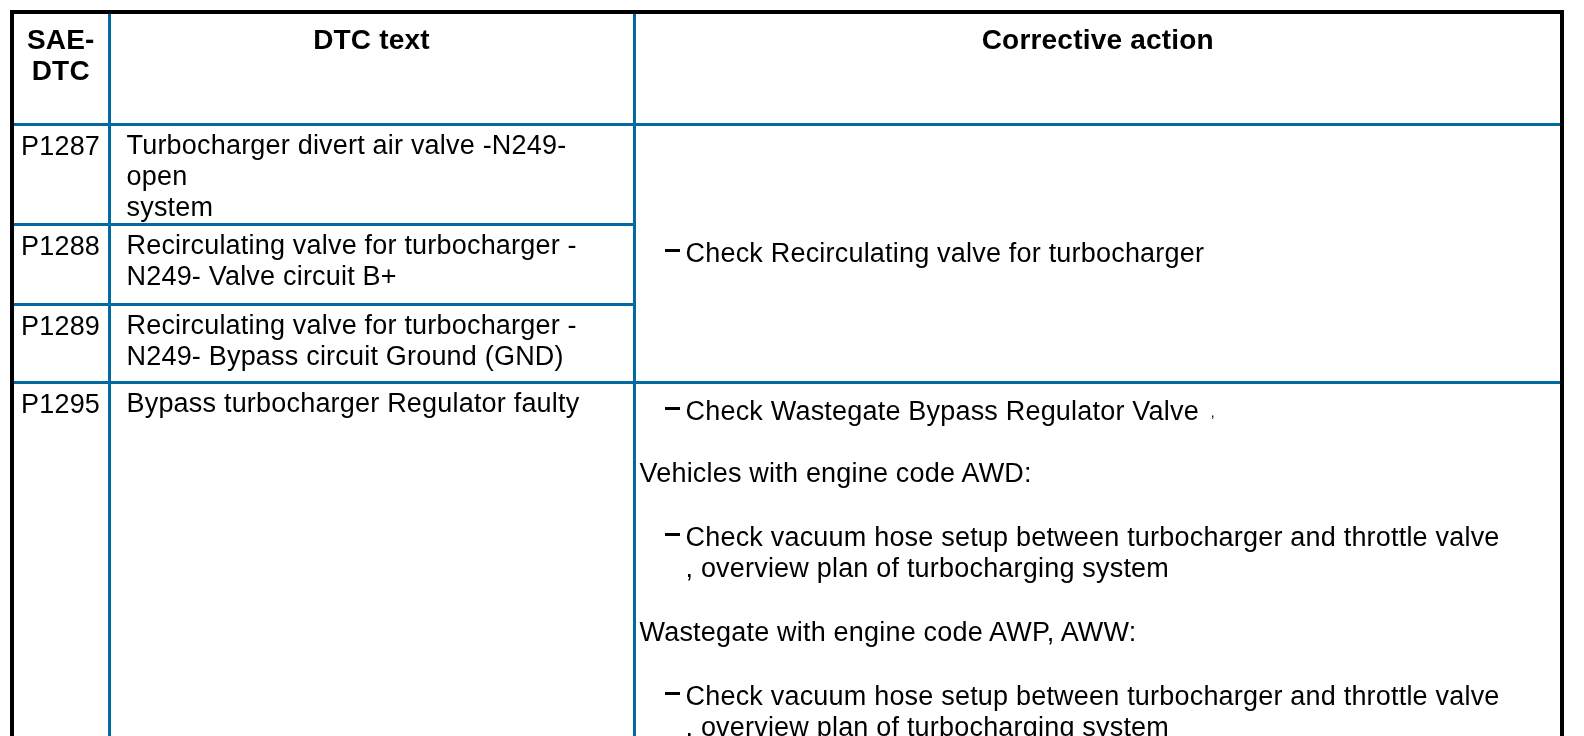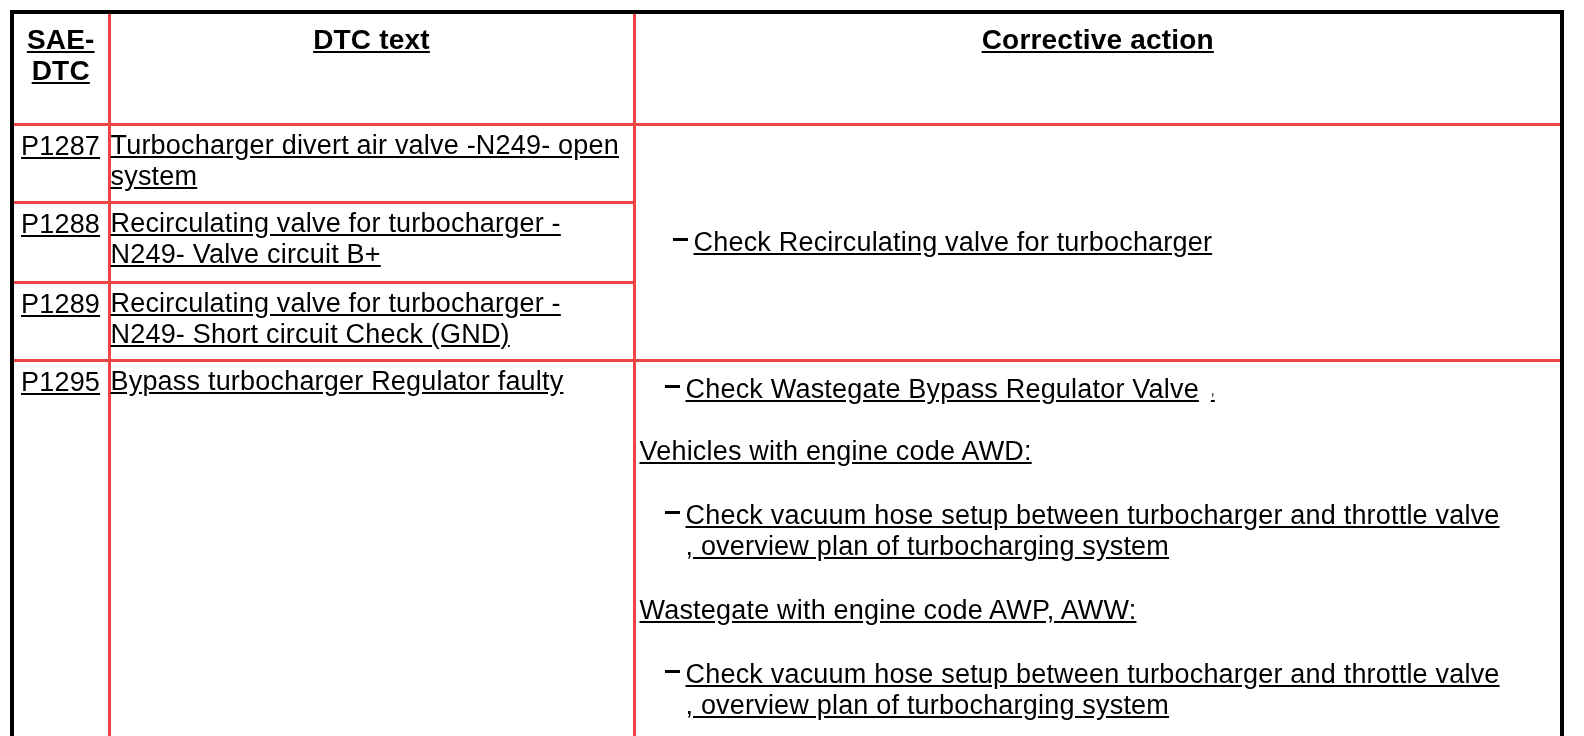--- a/index.html
+++ b/index.html
@@ -12,51 +12,50 @@
   }
   table.dtc-table {
     position: absolute;
     left: 10px; top: 10px;
     width: 1550px;
     border-collapse: collapse;
     table-layout: fixed;
     border: 4px solid #000;
   }
   td, th {
-    border: 3px solid #ef4444;
+    border: 3px solid #0369a1;
     vertical-align: top;
     font-size: 27px;
     line-height: 31px;
     letter-spacing: 0.2px;
     font-weight: 400;
     text-align: left;
-    text-decoration: underline;
   }
   col.c1 { width: 97px; }
   col.c2 { width: 525px; }
   col.c3 { width: 928px; }
 
   tr.header-row { height: 112px; }
   tr.row-a { height: 78px; }
   tr.row-b { height: 80px; }
   tr.row-c { height: 78px; }
   tr.row-d { height: 370px; }
 
   th {
     font-weight: 700;
     font-size: 28px;
     text-align: center;
     padding-top: 10px;
   }
   .hdr-gap { }
 
   td.code-cell { padding: 5px 2px 0 7px; margin-top: 28px; }
-  td.text-cell { padding: 4px 6px 0 0; }
+  td.text-cell { padding: 4px 6px 0 16px; }
 
-  td.merged-action-cell { vertical-align: middle; padding: 0 8px 0 12px; }
+  td.merged-action-cell { vertical-align: middle; padding: 0 8px 0 4px; }
   td.action-cell { vertical-align: top; padding: 12px 8px 0 4px; }
 
   .bullet {
     padding-left: 46px;
     text-indent: -21px;
     margin-bottom: 30px;
   }
   .bullet .wrap-line { text-indent: 0; }
   .merged-action-cell .bullet { margin-bottom: 0; }
   .dash {
@@ -123,21 +122,21 @@
       <div>N249- Valve circuit B+</div>
     </td>
   </tr>
 
   <tr class="row-c">
     <td class="code-cell">
       <span>P1289</span>
     </td>
     <td class="text-cell">
       <div>Recirculating valve for turbocharger -</div>
-      <div>N249- Short circuit Check (GND)</div>
+      <div>N249- Bypass circuit Ground (GND)</div>
     </td>
   </tr>
 
   <tr class="row-d">
     <td class="code-cell">
       <span>P1295</span>
     </td>
     <td class="text-cell">
       <div>Bypass turbocharger Regulator faulty</div>
     </td>

